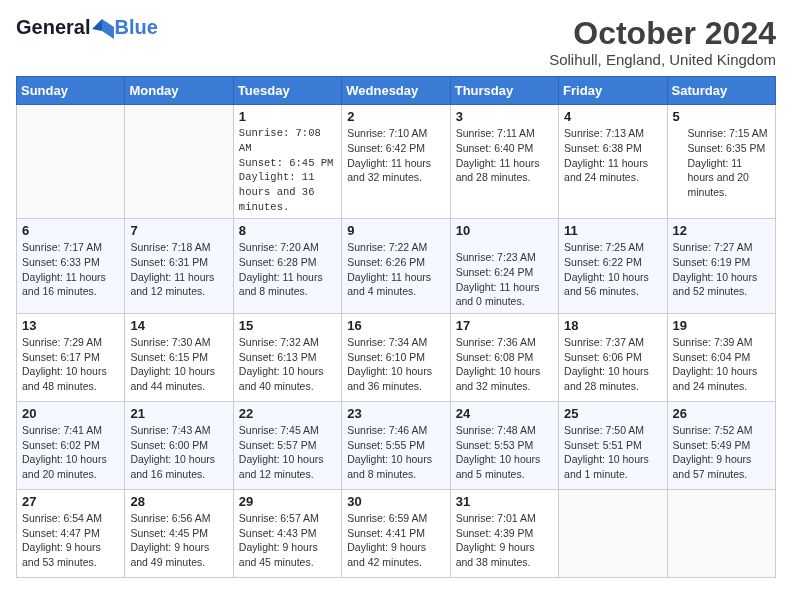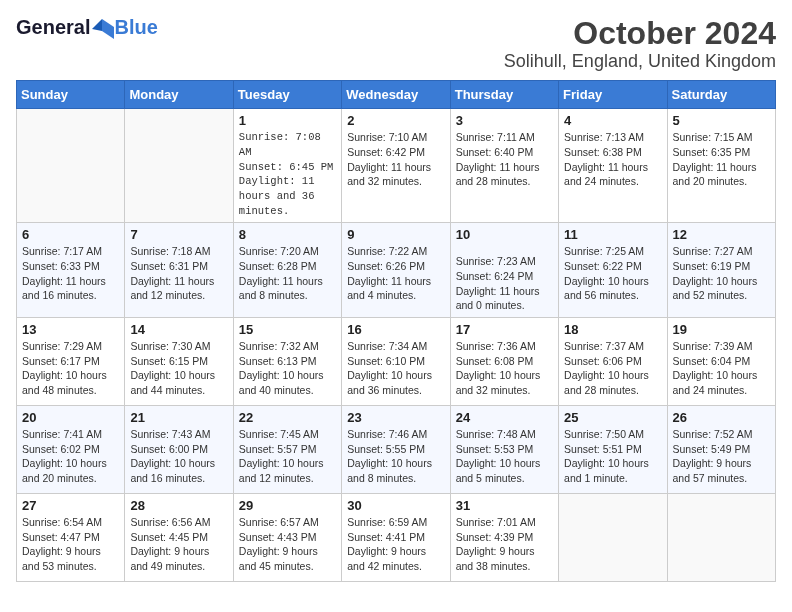--- a/index.html
+++ b/index.html
@@ -24,21 +24,21 @@
     .title-area {
       text-align: right;
     }
     .month-title {
       font-size: 32px;
       font-weight: bold;
       color: #404040;
       line-height: 1.1;
     }
     .subtitle {
-      font-size: 18px;
+      font-size: 15px;
       color: #444;
     }
     table {
       width: 100%;
       border-collapse: collapse;
       table-layout: fixed;
     }
     thead th {
       background: #3a7bd5;
       color: #fff;
@@ -138,21 +138,21 @@
 Daylight: 11 hours and 28 minutes.</div>
         </td>
         <td>
           <span class="day-num">4</span>
           <div class="cell-text" style="white-space: pre-line;">Sunrise: 7:13 AM
 Sunset: 6:38 PM
 Daylight: 11 hours and 24 minutes.</div>
         </td>
         <td>
           <span class="day-num">5</span>
-          <div class="cell-text" style="white-space: pre-line;">Sunrise: 7:15 AM
+          <div class="cell-text" style="white-space: pre-line; margin-left: 15px;">Sunrise: 7:15 AM
 Sunset: 6:35 PM
 Daylight: 11 hours and 20 minutes.</div>
         </td>
       </tr>
       <tr>
         <td>
           <span class="day-num">6</span>
           <div class="cell-text" style="white-space: pre-line;">Sunrise: 7:17 AM
 Sunset: 6:33 PM
 Daylight: 11 hours and 16 minutes.</div>

